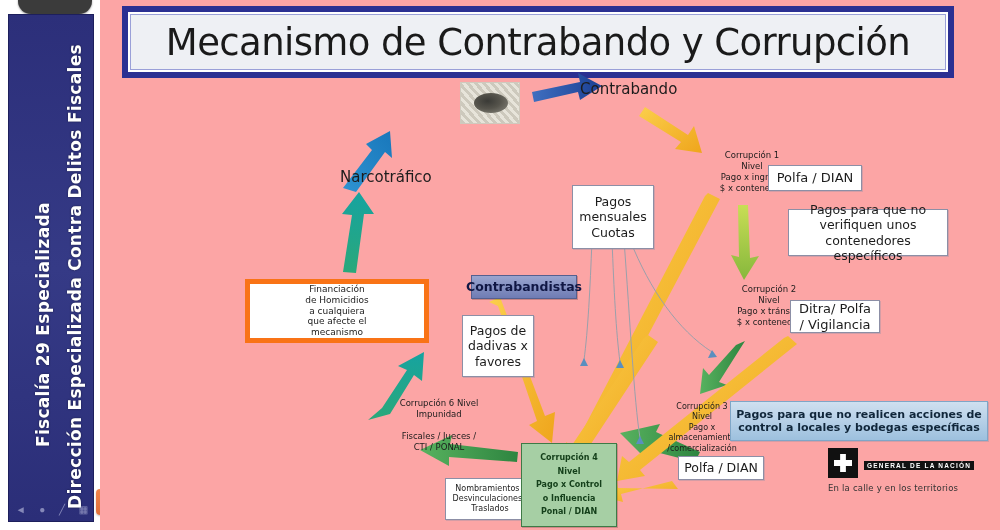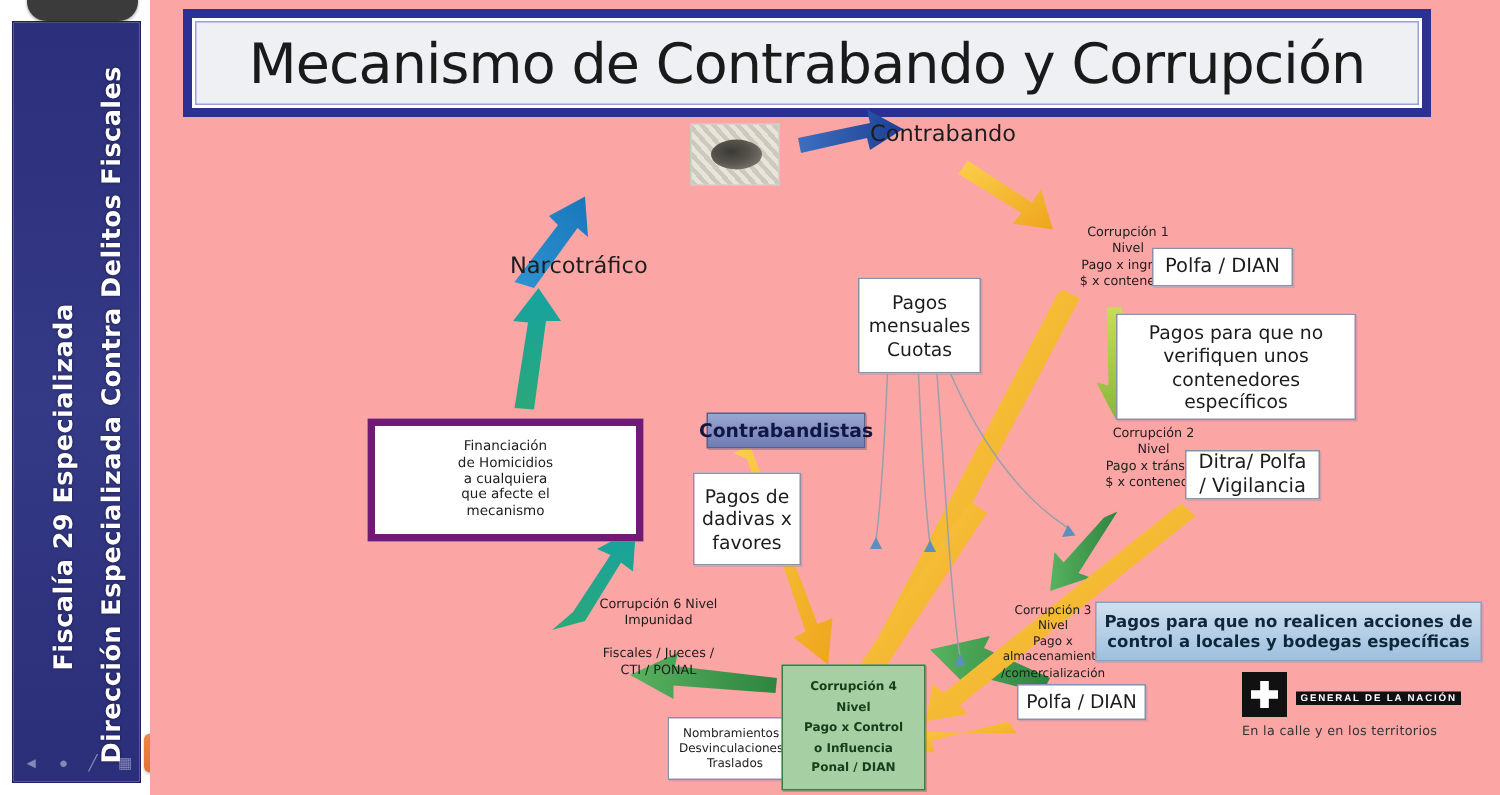--- a/index.html
+++ b/index.html
@@ -123,32 +123,32 @@
     position: absolute;
     color: #1c1c1c;
     font-family: "DejaVu Sans", sans-serif;
     text-align: center;
     line-height: 1.3;
     white-space: pre-line;
   }
 
   
   #box-polfa-dian-1 { left: 668px; top: 165px; width: 94px; height: 26px; font-size: 13px; }
-  #box-verifiquen  { left: 644px; top: 209px; width: 160px; height: 71px; font-size: 12.5px; }
+  #box-verifiquen  { left: 688px; top: 209px; width: 160px; height: 47px; font-size: 12.5px; }
   #box-ditra       { left: 690px; top: 300px; width: 90px; height: 33px; font-size: 13px; }
   #box-polfa-dian-2{ left: 578px; top: 456px; width: 86px; height: 24px; font-size: 12.5px; }
   #box-pagos-mens  { left: 472px; top: 185px; width: 82px; height: 64px; font-size: 12.5px; }
   #box-dadivas     { left: 362px; top: 315px; width: 72px; height: 62px; font-size: 12.5px; }
   #box-obstruccion { left: 146px; top: 397px; width: 142px; height: 50px; font-size: 8.5px; }
   #box-nombramientos{left: 345px; top: 478px; width: 90px; height: 42px; font-size: 8px; }
 
   
   #box-financiacion {
-    left: 145px; top: 279px; width: 184px; height: 82px;
-    border: 5px solid #701a75;
+    left: 145px; top: 279px; width: 184px; height: 64px;
+    border: 5px solid #f97316;
     font-size: 9px; color: #1c1c1c;
     box-shadow: none;
   }
 
   
   #box-contrabandistas {
     left: 371px; top: 275px; width: 106px; height: 24px;
     border: 1px solid #55608f;
     background: linear-gradient(180deg,#9aa5cf 0%, #6f7cb4 100%);
     color: #101744; font-weight: bold; font-size: 12.5px;

